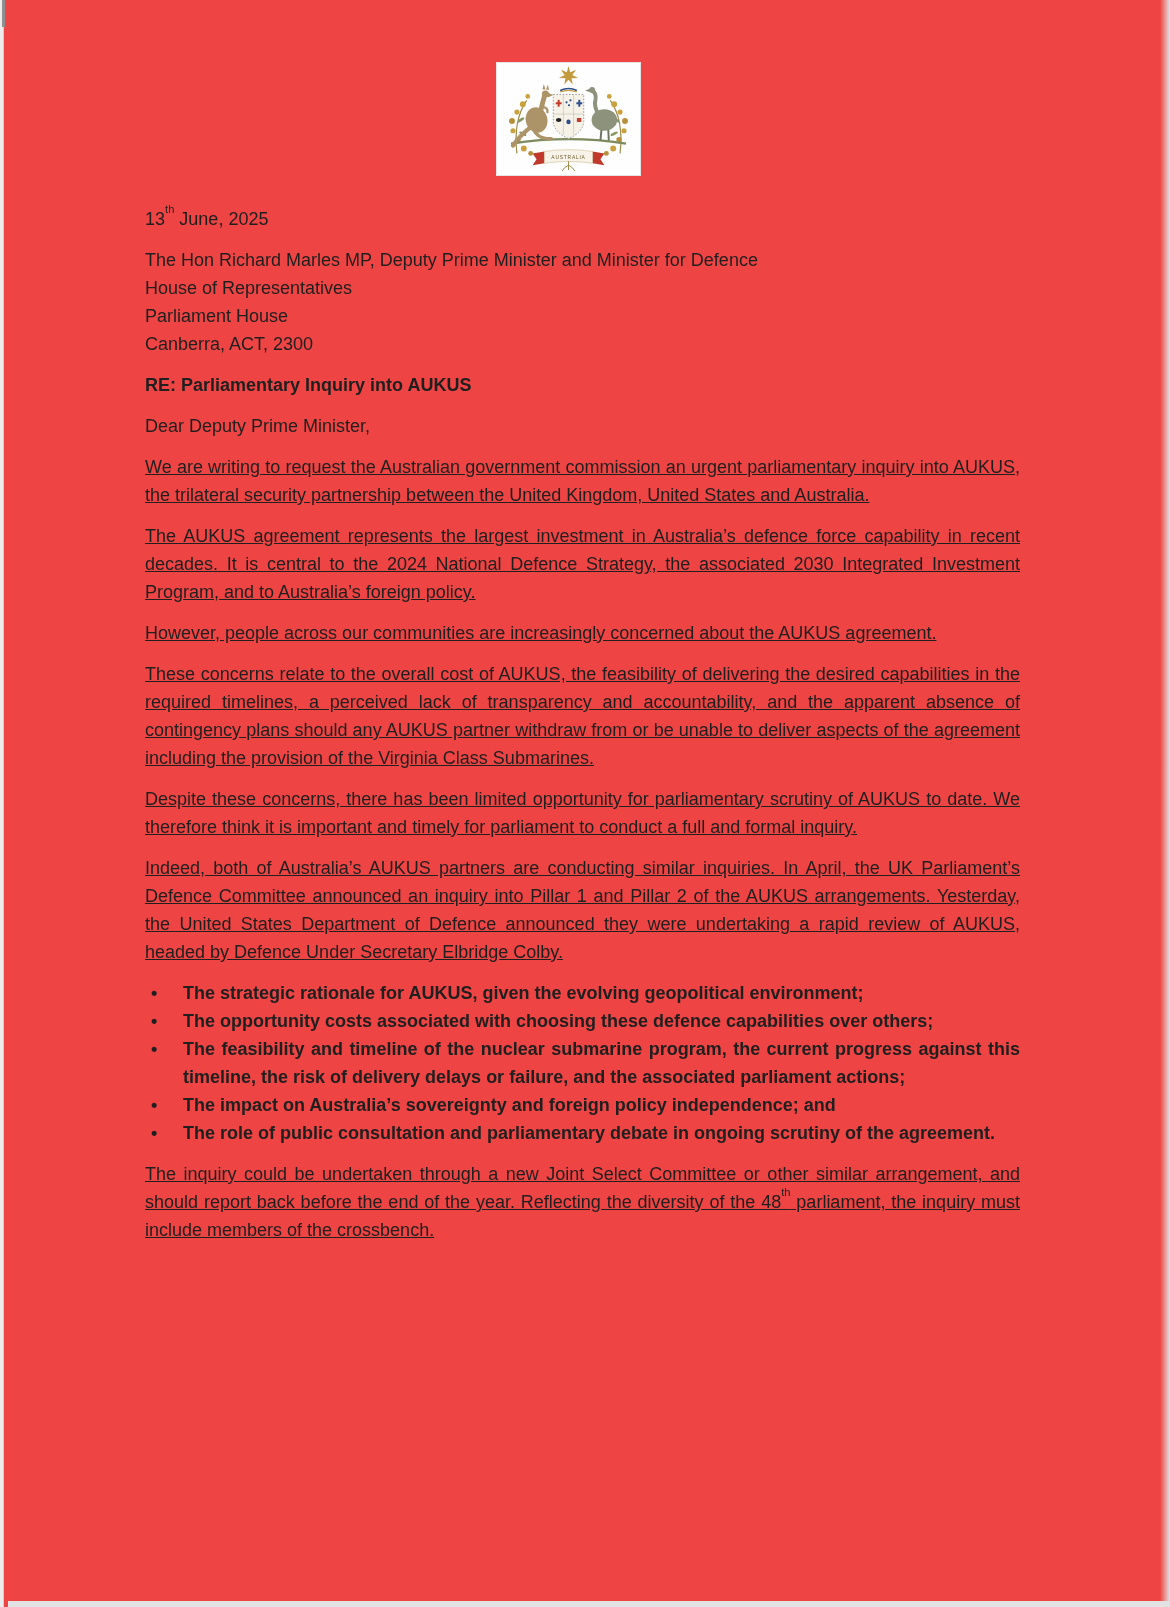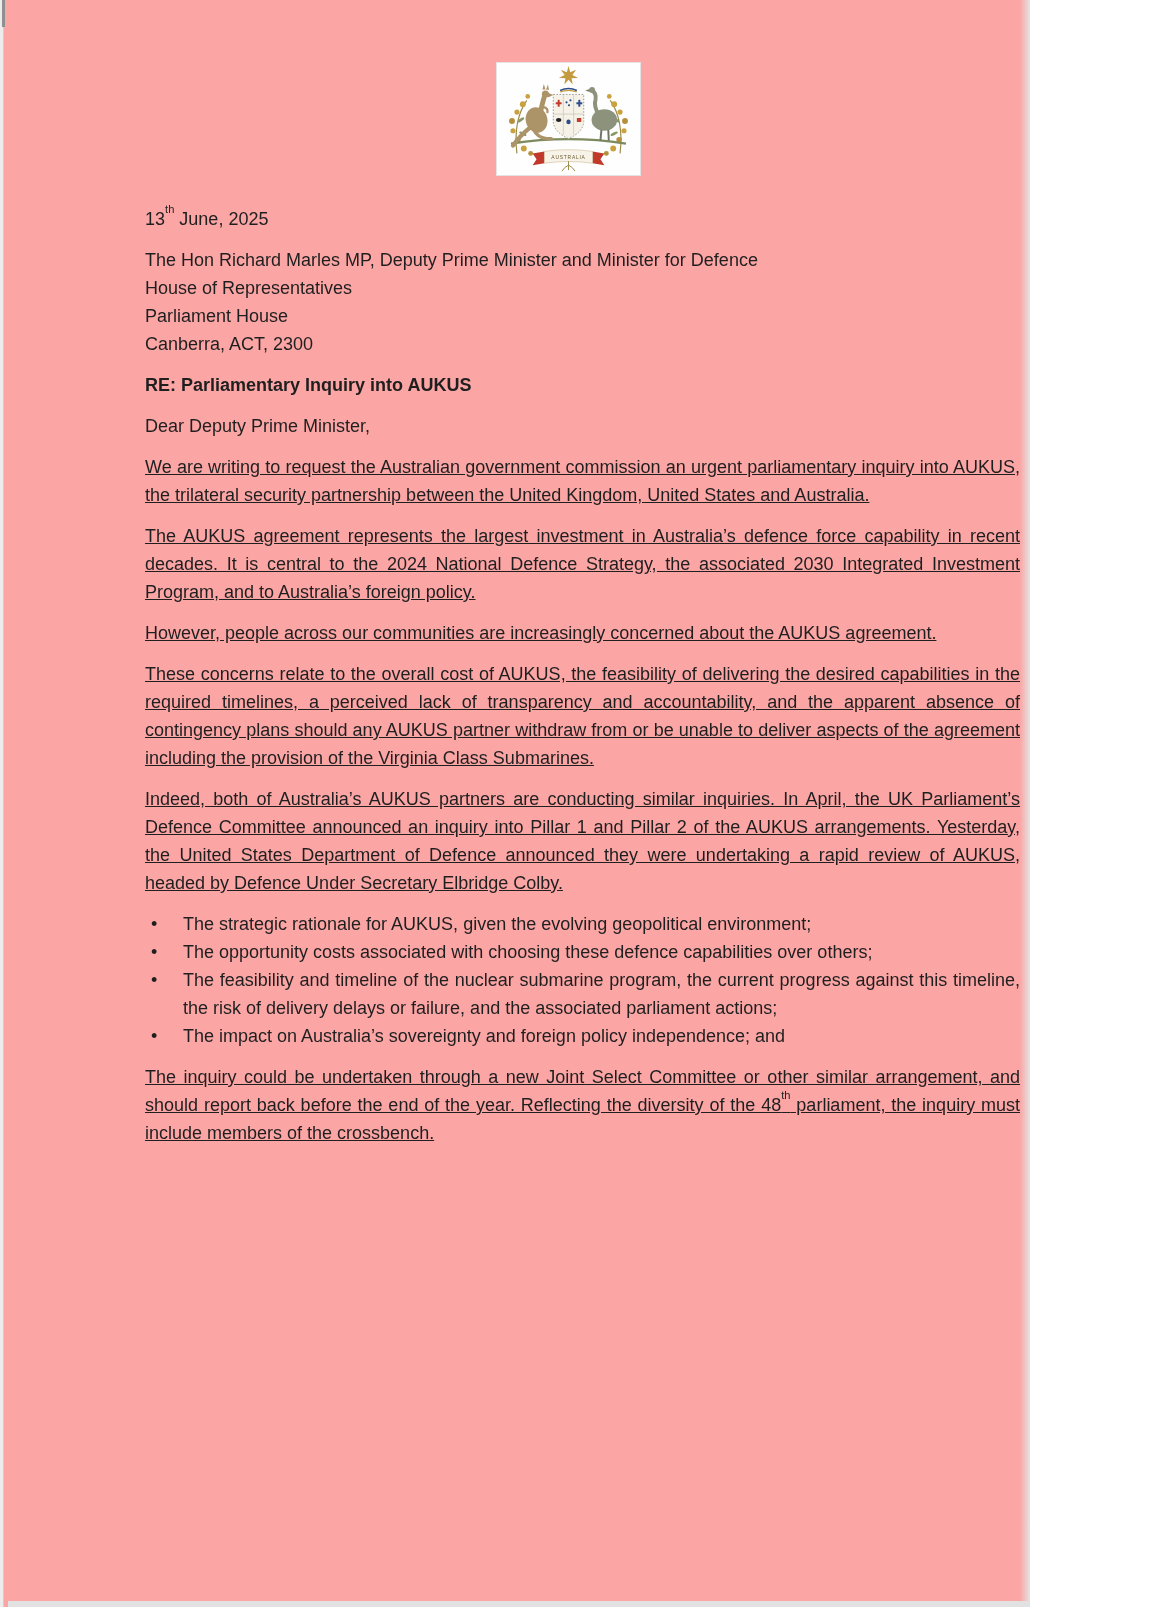--- a/index.html
+++ b/index.html
@@ -5,22 +5,22 @@
   * { box-sizing: border-box; }
   html, body {
     margin: 0; padding: 0;
     width: 1170px; height: 1607px;
     background: #ffffff;
     font-family: "Liberation Sans", "DejaVu Sans", sans-serif;
     color: #1f1f1f;
   }
   .page {
     position: relative;
-    width: 1030px; height: 1607px;
-    background: #fca5a5;
+    width: 1170px; height: 1607px;
+    background: #ef4444;
     overflow: hidden;
   }
   
   .edge-left {
     position: absolute; left: 0; top: 0; bottom: 0; width: 3px;
     background: #ececec; z-index: 5;
   }
   .edge-left-line {
     position: absolute; left: 3px; top: 0; bottom: 0; width: 1px;
     background: #cfcfcf; z-index: 5;
@@ -67,20 +67,21 @@
   .subject { font-weight: 700; }
   ul.topics {
     margin: 13px 0; padding: 0;
     list-style: none;
   }
   ul.topics li {
     position: relative;
     padding-left: 38px;
     line-height: 28px;
     text-align: justify;
+    font-weight: bold;
   }
   ul.topics li::before {
     content: "\2022";
     position: absolute; left: 6px; top: 0;
   }
 </style>
 </head>
 <body>
 
 <div class="page">
@@ -189,25 +190,27 @@
     </div>
 
     <p class="subject">RE: Parliamentary Inquiry into AUKUS</p>
 
     <p>Dear Deputy Prime Minister,</p>
 
     <p class="just">We are writing to request the Australian government commission an urgent parliamentary inquiry into AUKUS, the trilateral security partnership between the United Kingdom, United States and Australia.</p>
     <p class="just">The AUKUS agreement represents the largest investment in Australia’s defence force capability in recent decades. It is central to the 2024 National Defence Strategy, the associated 2030 Integrated Investment Program, and to Australia’s foreign policy.</p>
     <p class="just">However, people across our communities are increasingly concerned about the AUKUS agreement.</p>
     <p class="just">These concerns relate to the overall cost of AUKUS, the feasibility of delivering the desired capabilities in the required timelines, a perceived lack of transparency and accountability, and the apparent absence of contingency plans should any AUKUS partner withdraw from or be unable to deliver aspects of the agreement including the provision of the Virginia Class Submarines.</p>
+    <p class="just">Despite these concerns, there has been limited opportunity for parliamentary scrutiny of AUKUS to date. We therefore think it is important and timely for parliament to conduct a full and formal inquiry.</p>
     <p class="just">Indeed, both of Australia’s AUKUS partners are conducting similar inquiries. In April, the UK Parliament’s Defence Committee announced an inquiry into Pillar 1 and Pillar 2 of the AUKUS arrangements. Yesterday, the United States Department of Defence announced they were undertaking a rapid review of AUKUS, headed by Defence Under Secretary Elbridge Colby.</p>
 
     <ul class="topics">
       <li>The strategic rationale for AUKUS, given the evolving geopolitical environment;</li>
       <li>The opportunity costs associated with choosing these defence capabilities over others;</li>
       <li>The feasibility and timeline of the nuclear submarine program, the current progress against this timeline, the risk of delivery delays or failure, and the associated parliament actions;</li>
       <li>The impact on Australia’s sovereignty and foreign policy independence; and</li>
+      <li>The role of public consultation and parliamentary debate in ongoing scrutiny of the agreement.</li>
     </ul>
 
     <p class="just"><span>The inquiry could be undertaken through a new Joint Select Committee or other similar arrangement, and should report back before the end of the year. Reflecting the diversity of the 48</span><sup class="ord">th</sup><span> parliament, the inquiry must include members of the crossbench.</span></p>
 
   </div>
 </div>
 
 </body></html>

